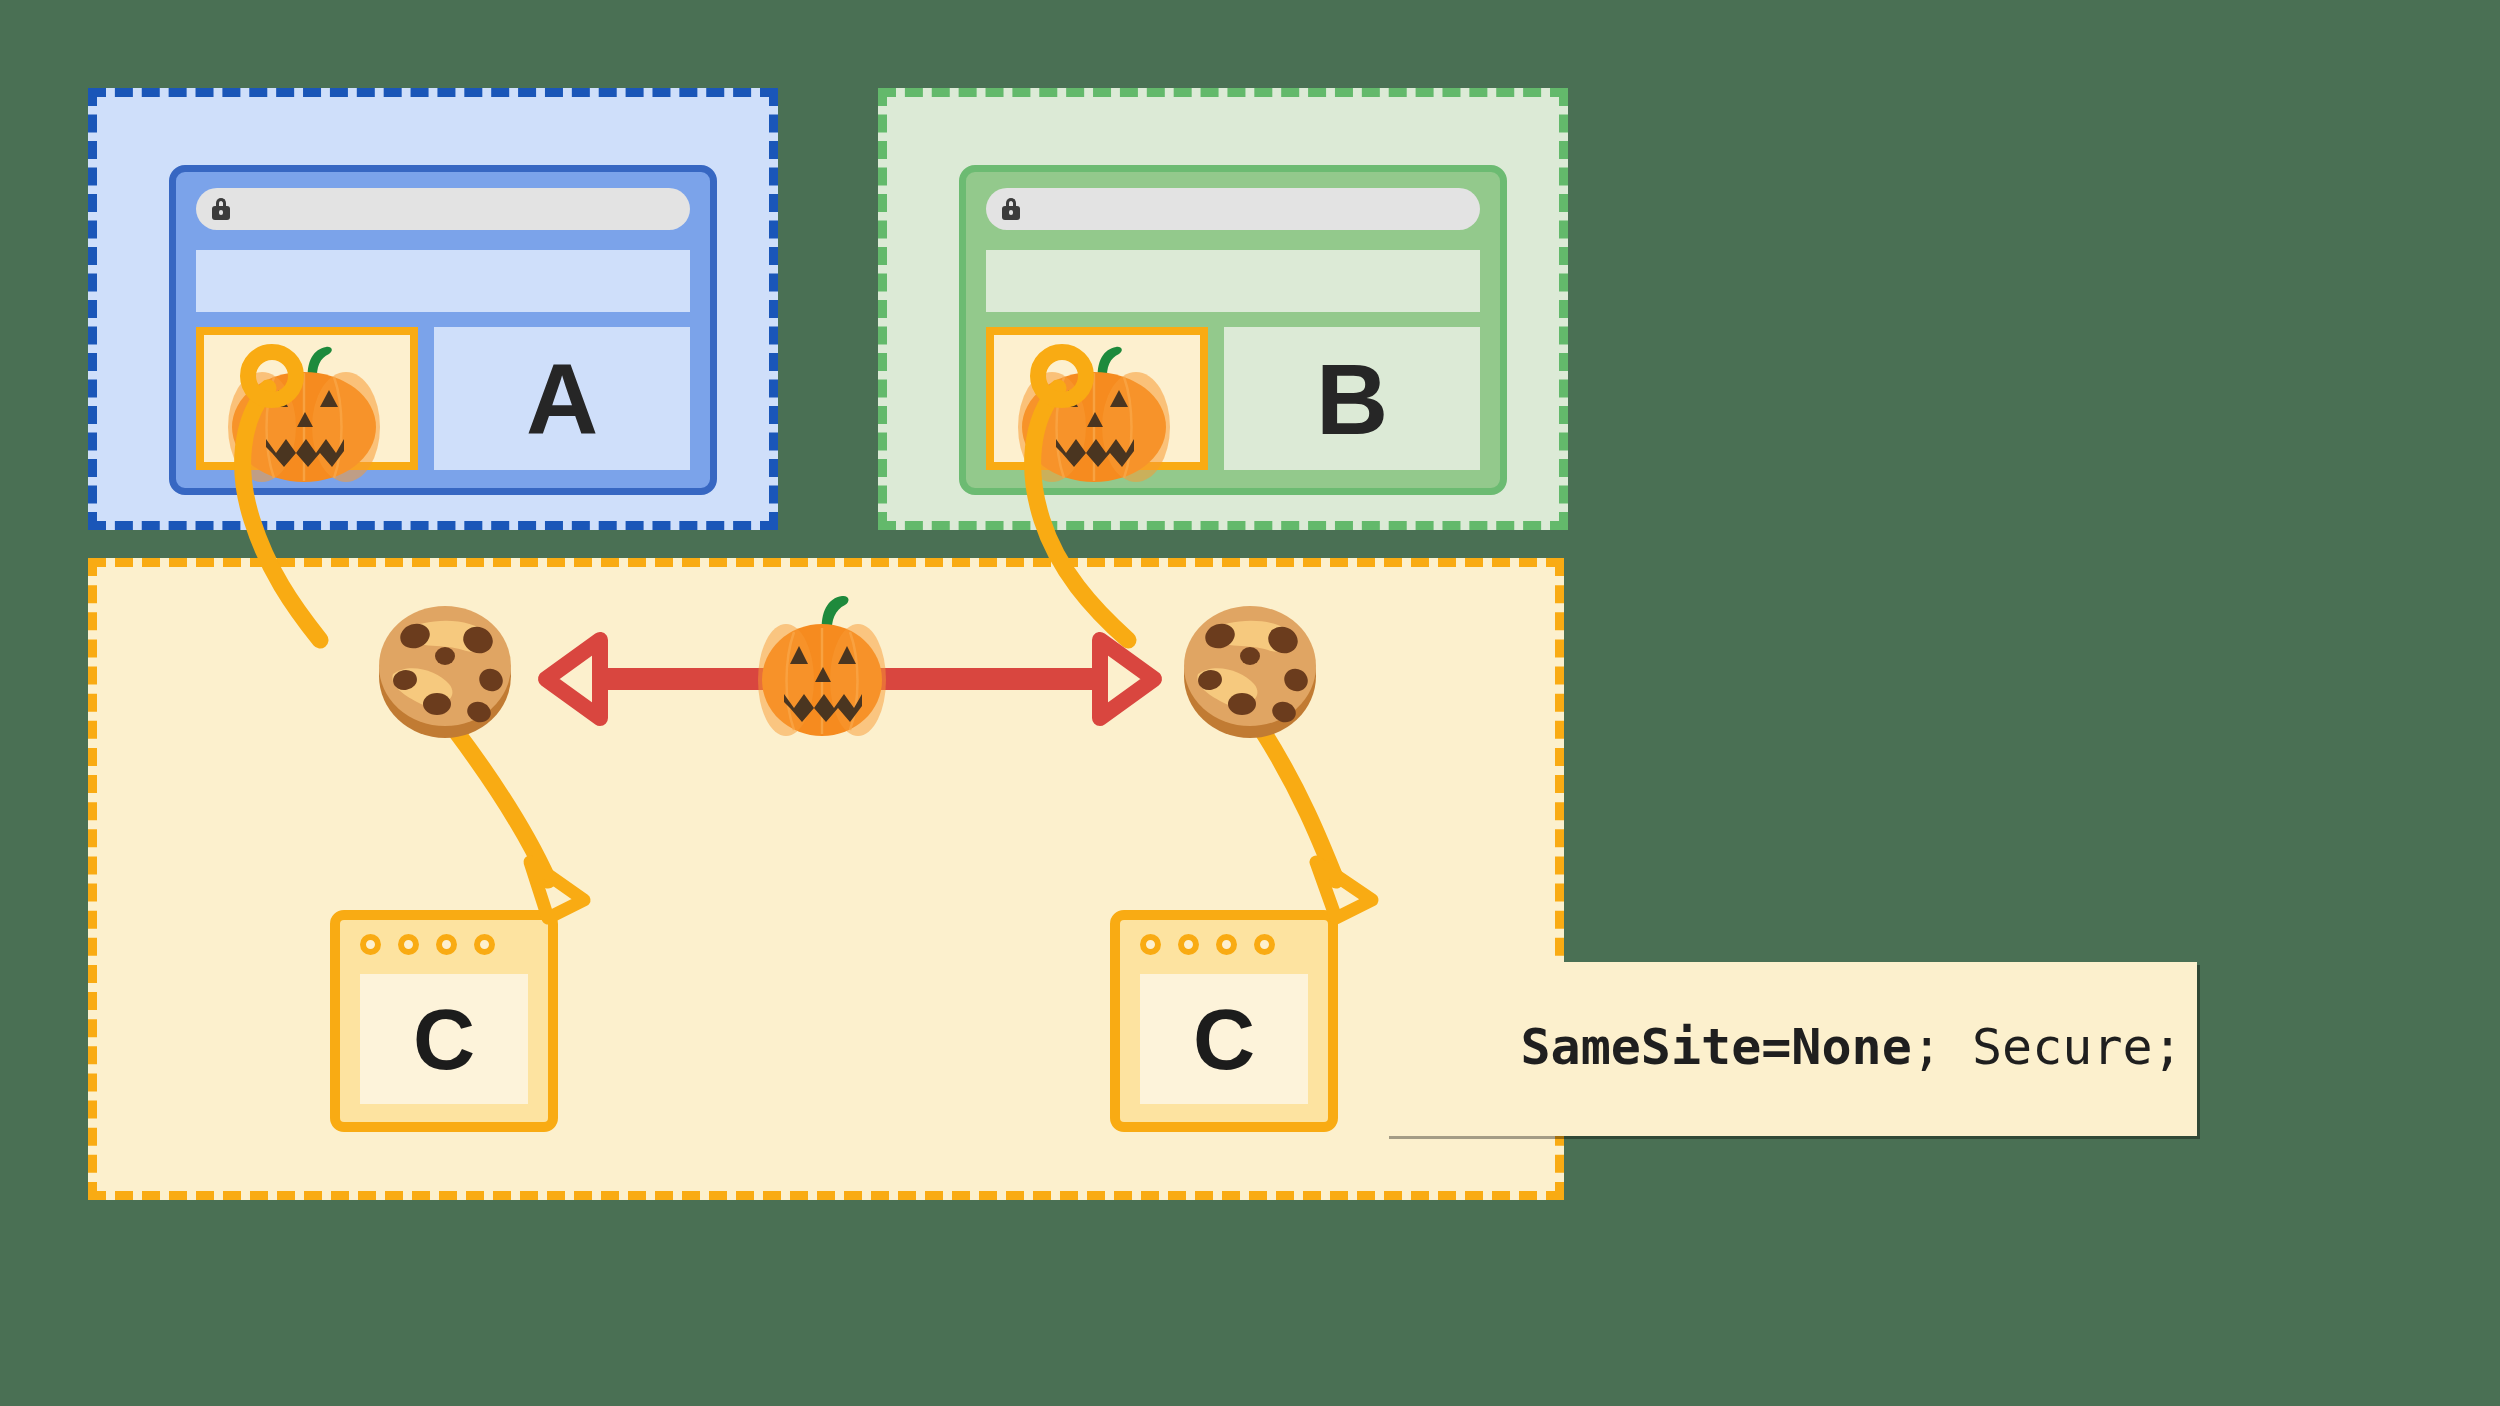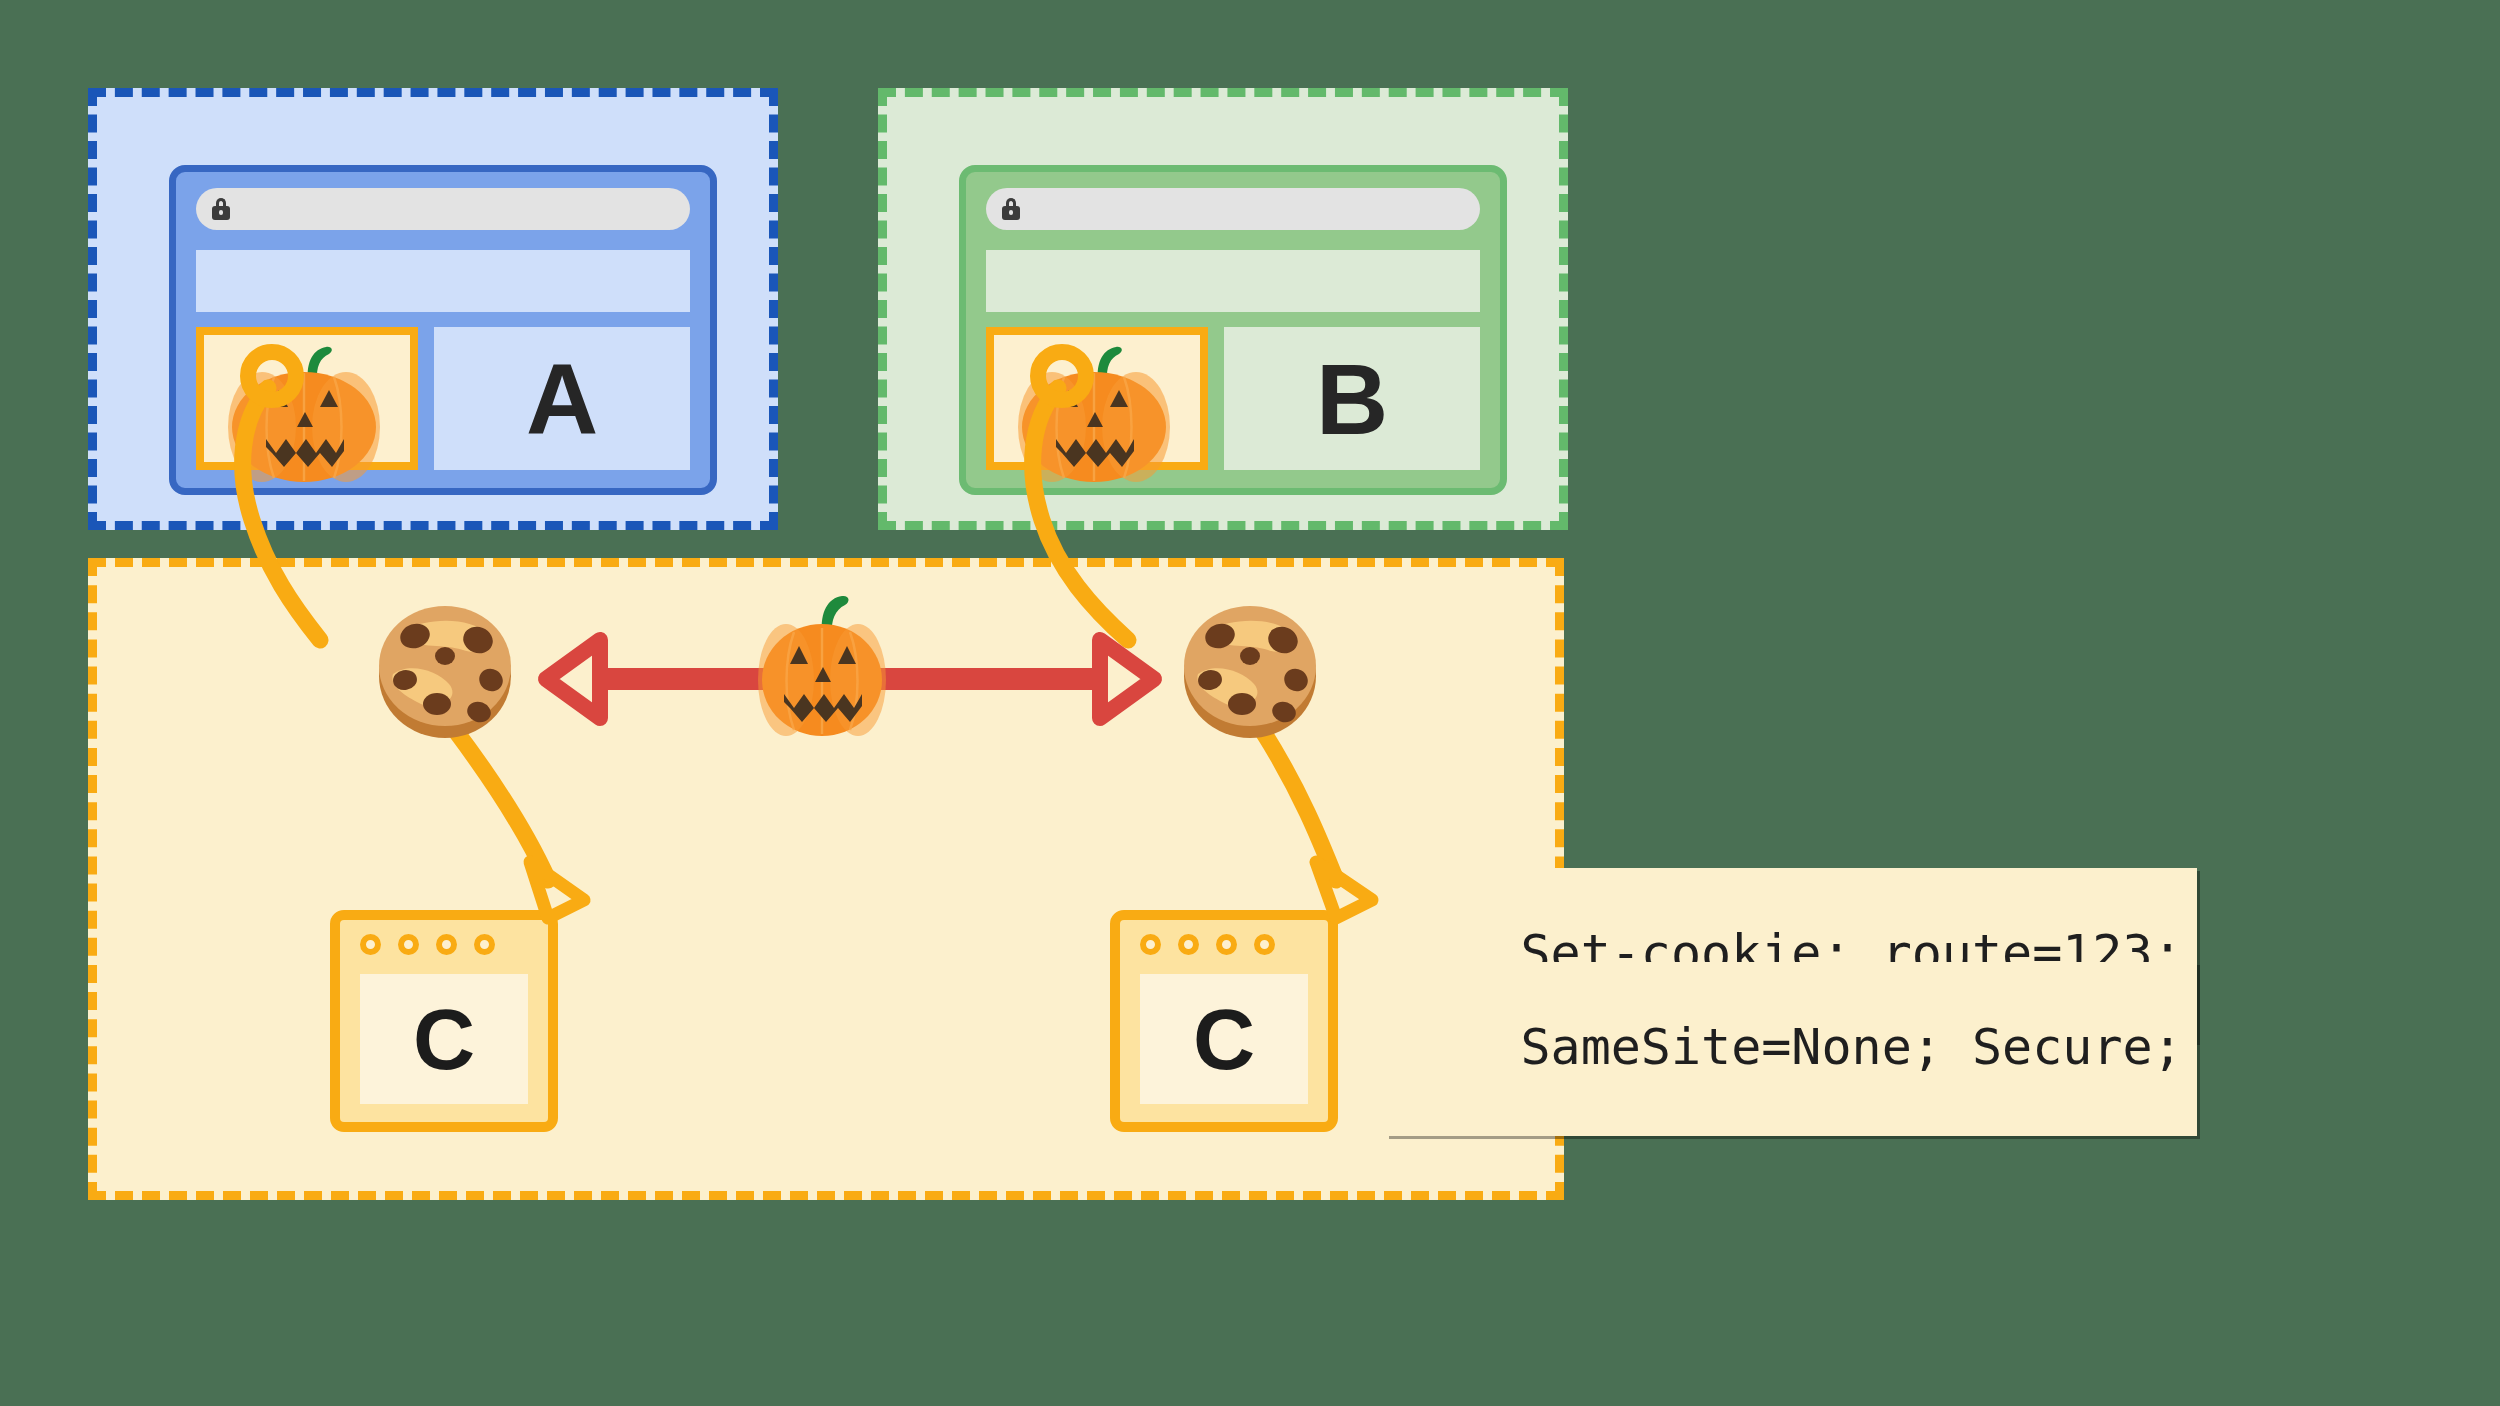--- a/index.html
+++ b/index.html
@@ -58,21 +58,21 @@
   .server .screen{position:absolute;left:20px;top:54px;right:20px;bottom:18px;
           background:#fdf3da;display:flex;align-items:center;justify-content:center;}
   .server .screen span{font-size:86px;font-weight:bold;color:#1c1c1c;line-height:1;}
 
   
   .codebox{position:absolute;background:#fcf0cd;
            box-shadow:3px 3px 0 rgba(0,0,0,0.35);
            font-family:"DejaVu Sans Mono", monospace;
            font-size:50px;color:#1f1f1f;white-space:pre;
            padding:6px 14px 10px 14px;line-height:1.05;}
-  .codebox b{font-weight:normal;}
+  .codebox b{font-weight:bold;}
 
   svg.overlay{position:absolute;left:0;top:0;width:2500px;height:1406px;
               pointer-events:none;}
 </style>
 </head>
 <body>
 
 <div id="stage">
 
   <div class="party blue">
@@ -231,21 +231,18 @@
       <path d="M62 40 L62 146" stroke="#f9a84a" stroke-width="2.5" fill="none" opacity=".8"></path>
       <path d="M34 44 C24 72 24 114 34 142" stroke="#f9a84a" stroke-width="2.5" fill="none" opacity=".7"></path>
       <path d="M90 44 C100 72 100 114 90 142" stroke="#f9a84a" stroke-width="2.5" fill="none" opacity=".7"></path>
       <polygon points="30,76 48,76 39,58" fill="#4a3520"></polygon>
       <polygon points="78,76 96,76 87,58" fill="#4a3520"></polygon>
       <polygon points="55,94 71,94 63,79" fill="#4a3520"></polygon>
       <path d="M24 106 L34 120 L44 106 L54 120 L64 106 L74 120 L84 106 L94 120 L102 106 L102 118 L90 134 L78 120 L66 134 L54 120 L42 134 L30 120 L24 114 Z" fill="#4a3520"></path>
     </g>
   </svg>
 
-  <div class="codebox" style="left:1386px;top:868px;">
-    <span>Set-cookie: route=123;</span>
-  </div>
 
   <div class="codebox" style="left:1386px;top:962px;">
     <b>SameSite=None</b><span>; Secure;</span>
   </div>
 
 </div>
 
 </body></html>

